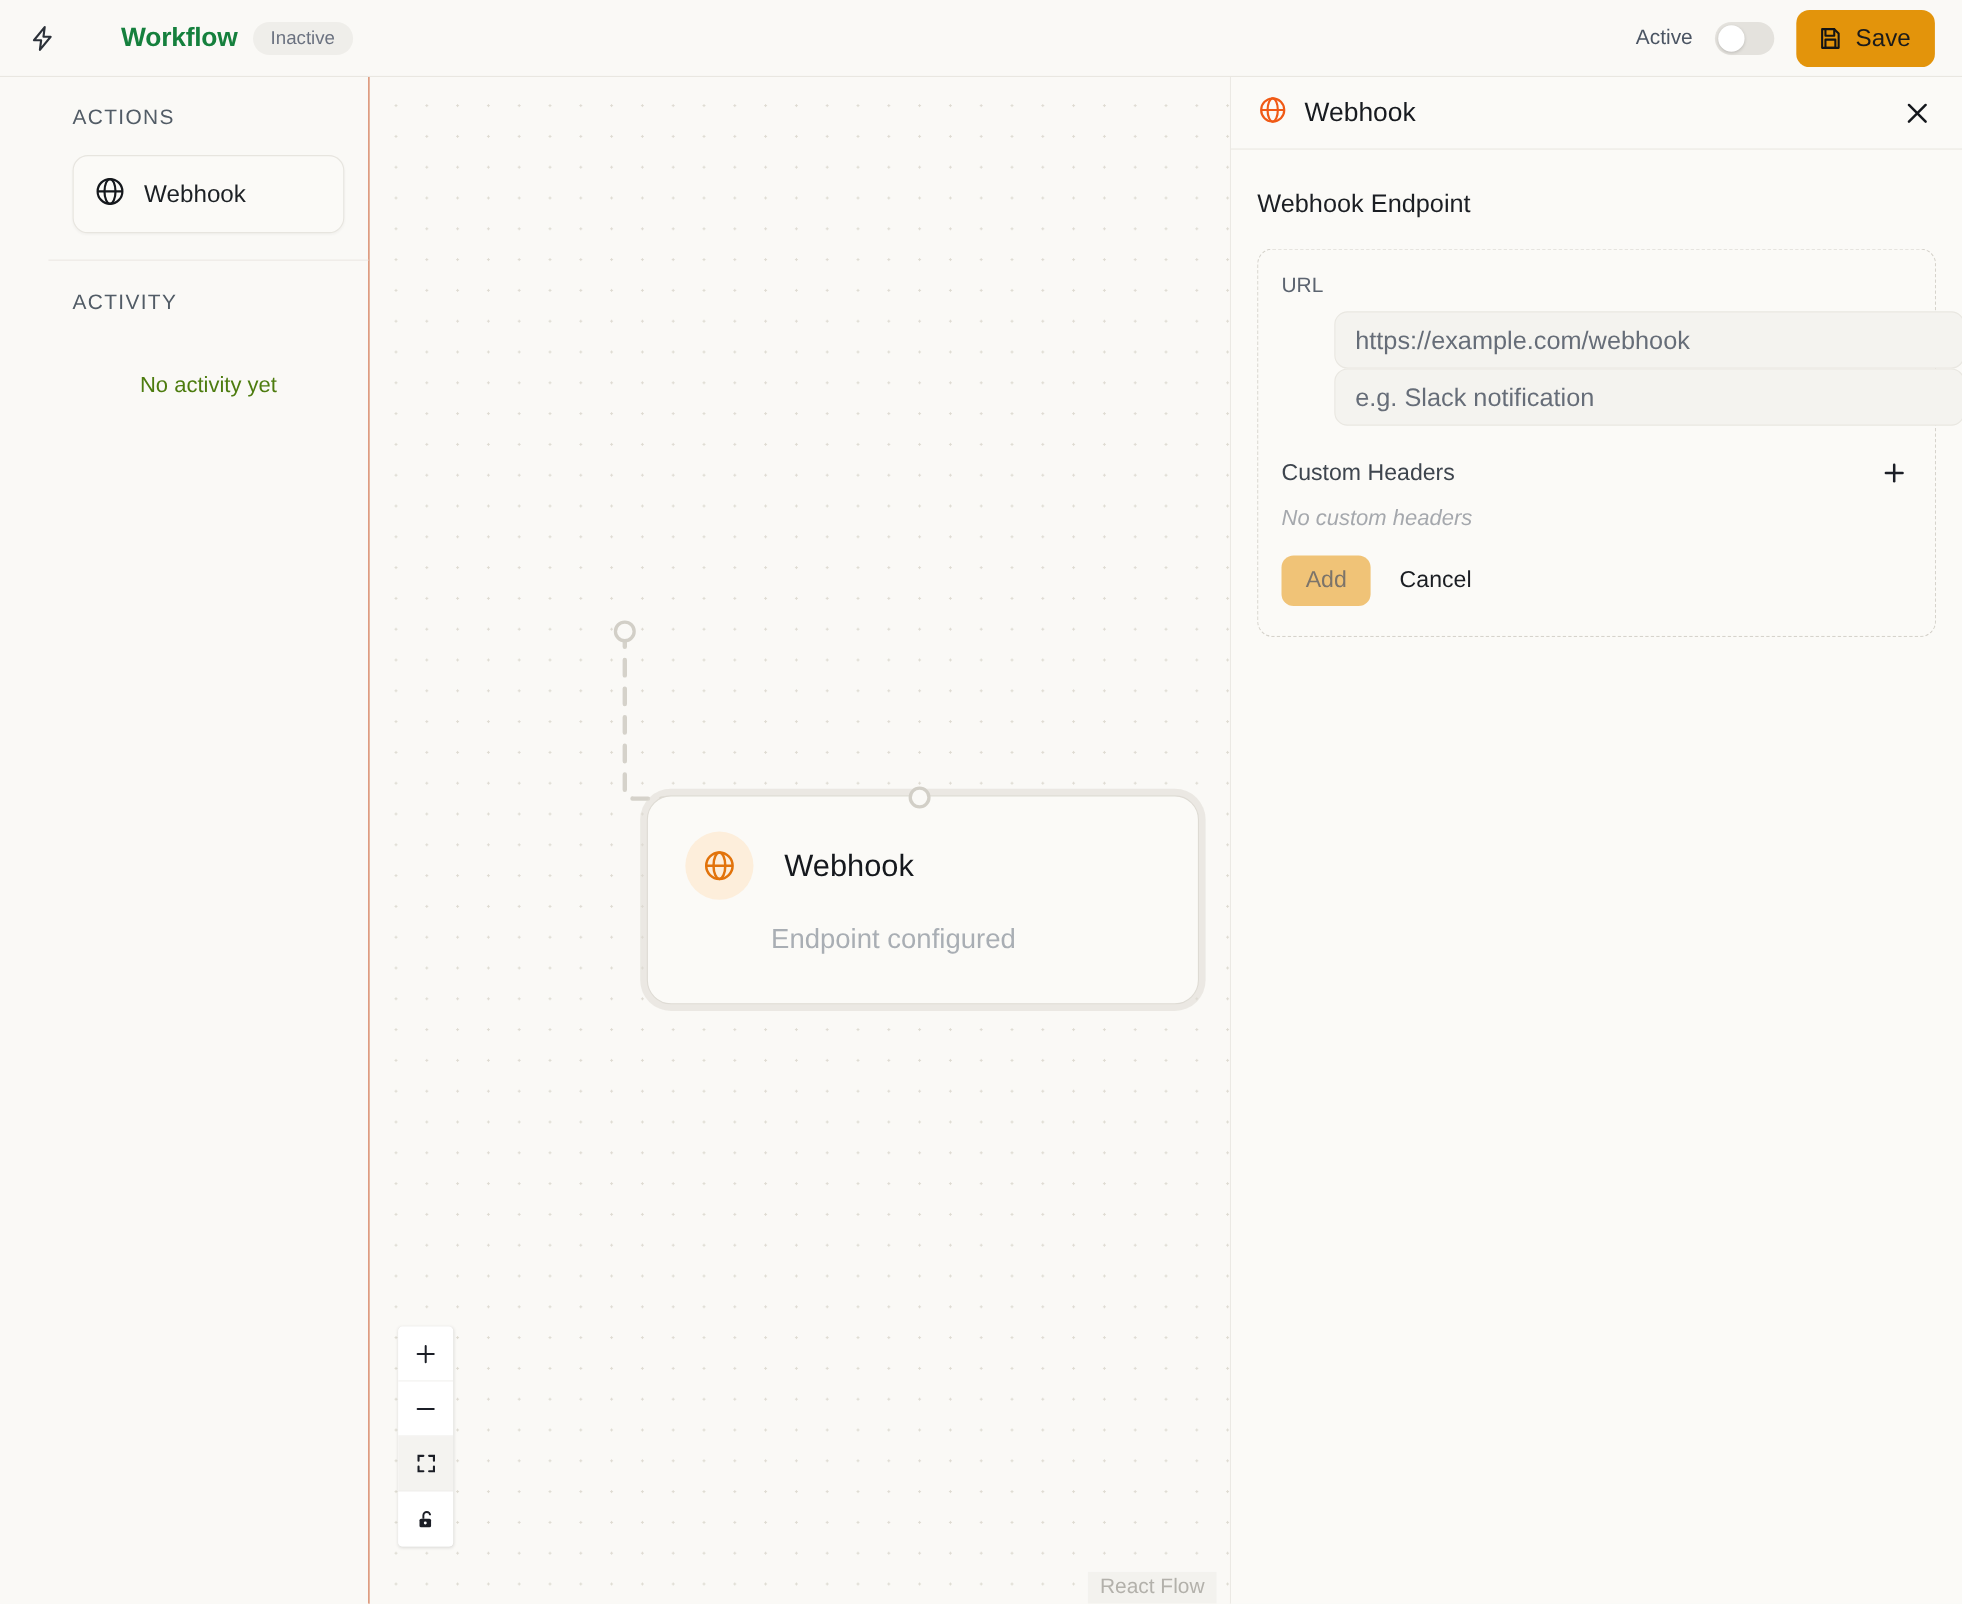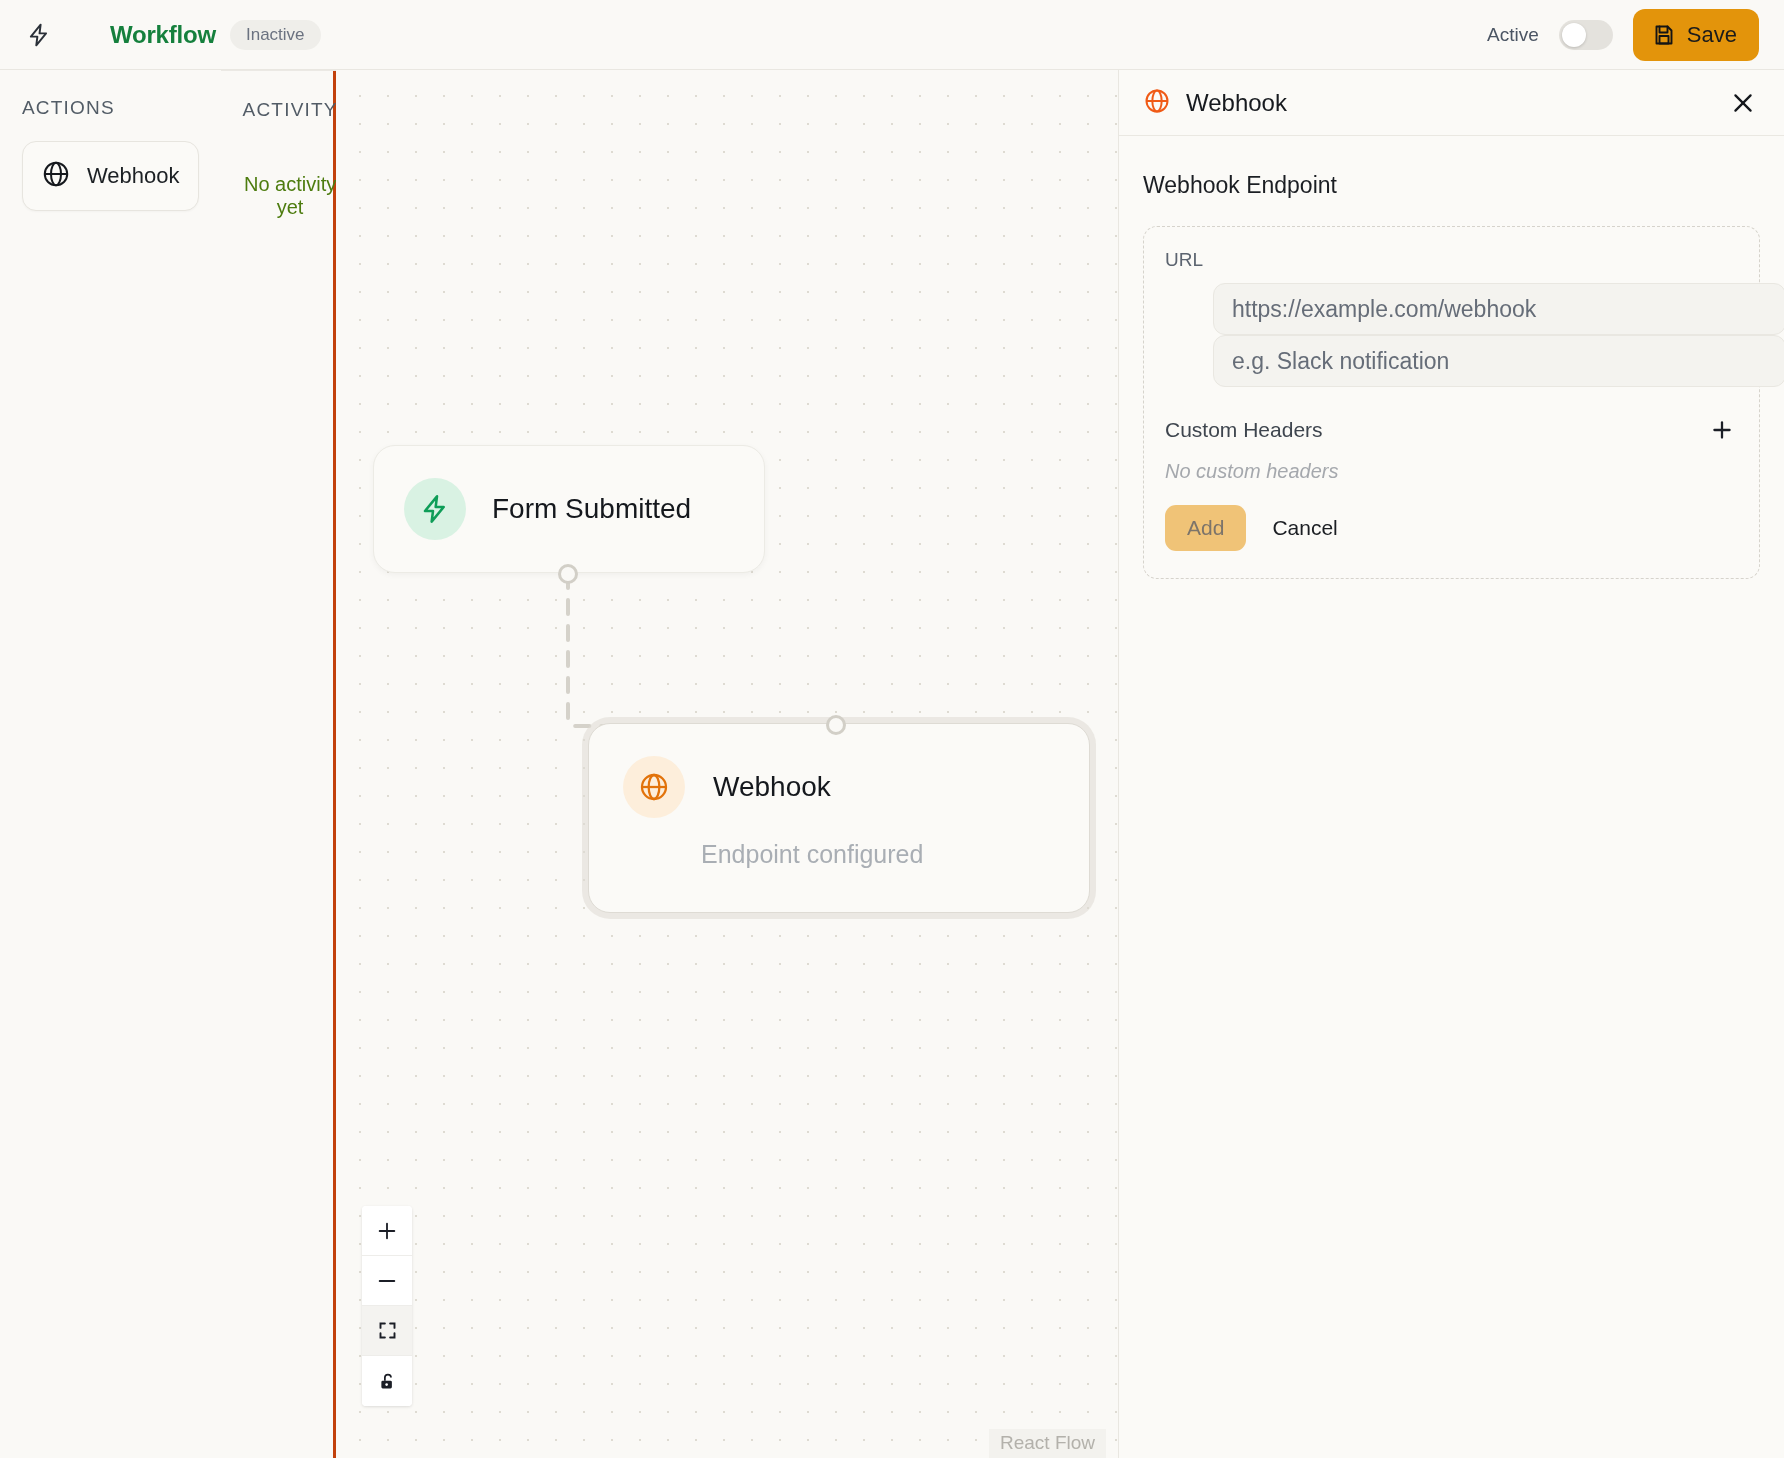--- a/index.html
+++ b/index.html
@@ -48,22 +48,22 @@
   }
   .save-btn svg { display: block; }
 
   
   .body { flex: 1; display: flex; min-height: 0; }
 
   
   .sidebar {
     width: 336px; flex: 0 0 336px;
     background: #faf9f6;
-    border-right: 3px solid #c2410c;
-    display: flex; flex-direction: row;
+    border-right: 1px solid #c2410c;
+    display: flex; flex-direction: column; padding-left: 44px;
   }
   .side-section { padding: 27px 22px 24px; }
   .side-section.activity { border-top: 1px solid #ebe9e4; padding-top: 28px; }
   .side-heading {
     font-size: 19px; letter-spacing: 1.2px; color: #525c66;
     margin-bottom: 22px; font-weight: 400;
   }
   .action-card {
     display: flex; align-items: center; gap: 16px;
     background: #fbfaf7; border: 1px solid #e7e5df;
@@ -249,28 +249,20 @@
         <div class="empty-activity">No activity yet</div>
       </div>
     </div>
 
     <div class="canvas">
 
       <svg class="edge">
         <path d="M232,504 L232,648 Q232,656 240,656 L500,656 Q508,656 508,664 L508,700" fill="none" stroke="#d5d2ca" stroke-width="4" stroke-dasharray="14 12" stroke-linecap="round"></path>
       </svg>
 
-      <div class="node node-trigger">
-        <span class="node-icon-circle icon-green">
-          <svg width="32" height="32" viewBox="0 0 24 24" fill="none" stroke="#0f9d58" stroke-width="1.9" stroke-linejoin="round" stroke-linecap="round">
-            <path d="M13.5 2.5 4.5 13.5h6L9.5 21.5l9-11h-6z"></path>
-          </svg>
-        </span>
-        <span class="node-title">Form Submitted</span>
-      </div>
       <div class="handle handle-src"></div>
 
       <div class="node node-action">
         <div class="row">
           <span class="node-icon-circle icon-orange">
             <svg width="32" height="32" viewBox="0 0 24 24" fill="none" stroke="#e2730b" stroke-width="1.7">
               <circle cx="12" cy="12" r="9"></circle>
               <ellipse cx="12" cy="12" rx="4" ry="9"></ellipse>
               <line x1="3" y1="12" x2="21" y2="12"></line>
             </svg>

